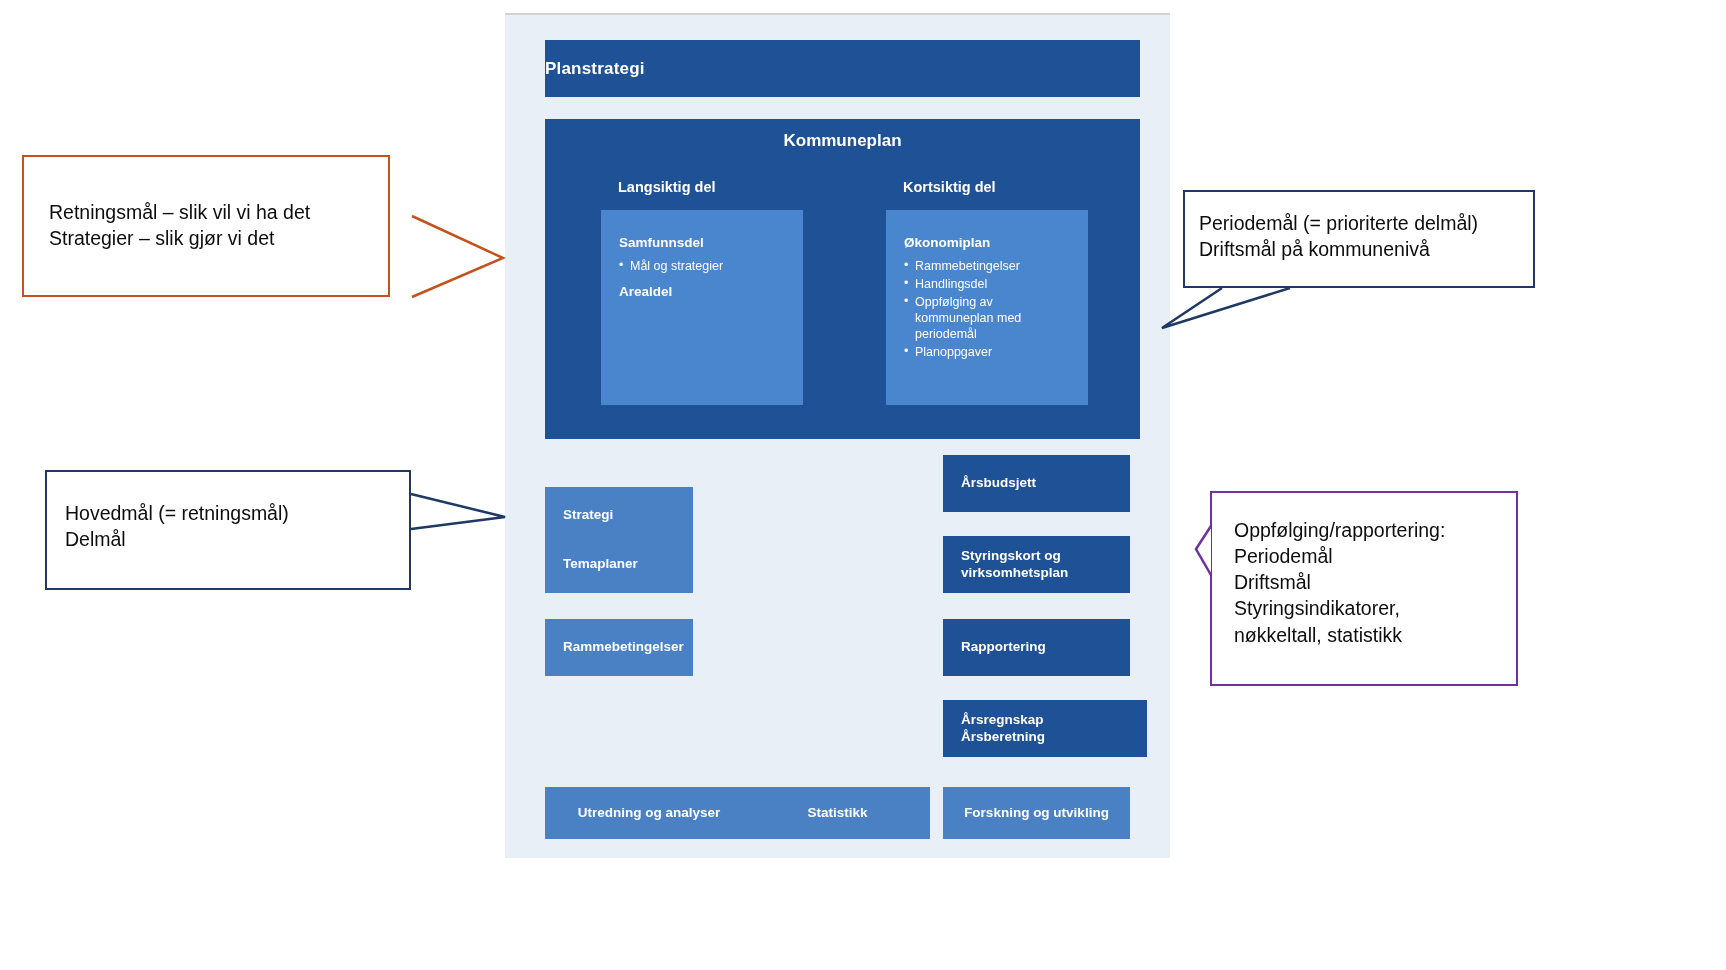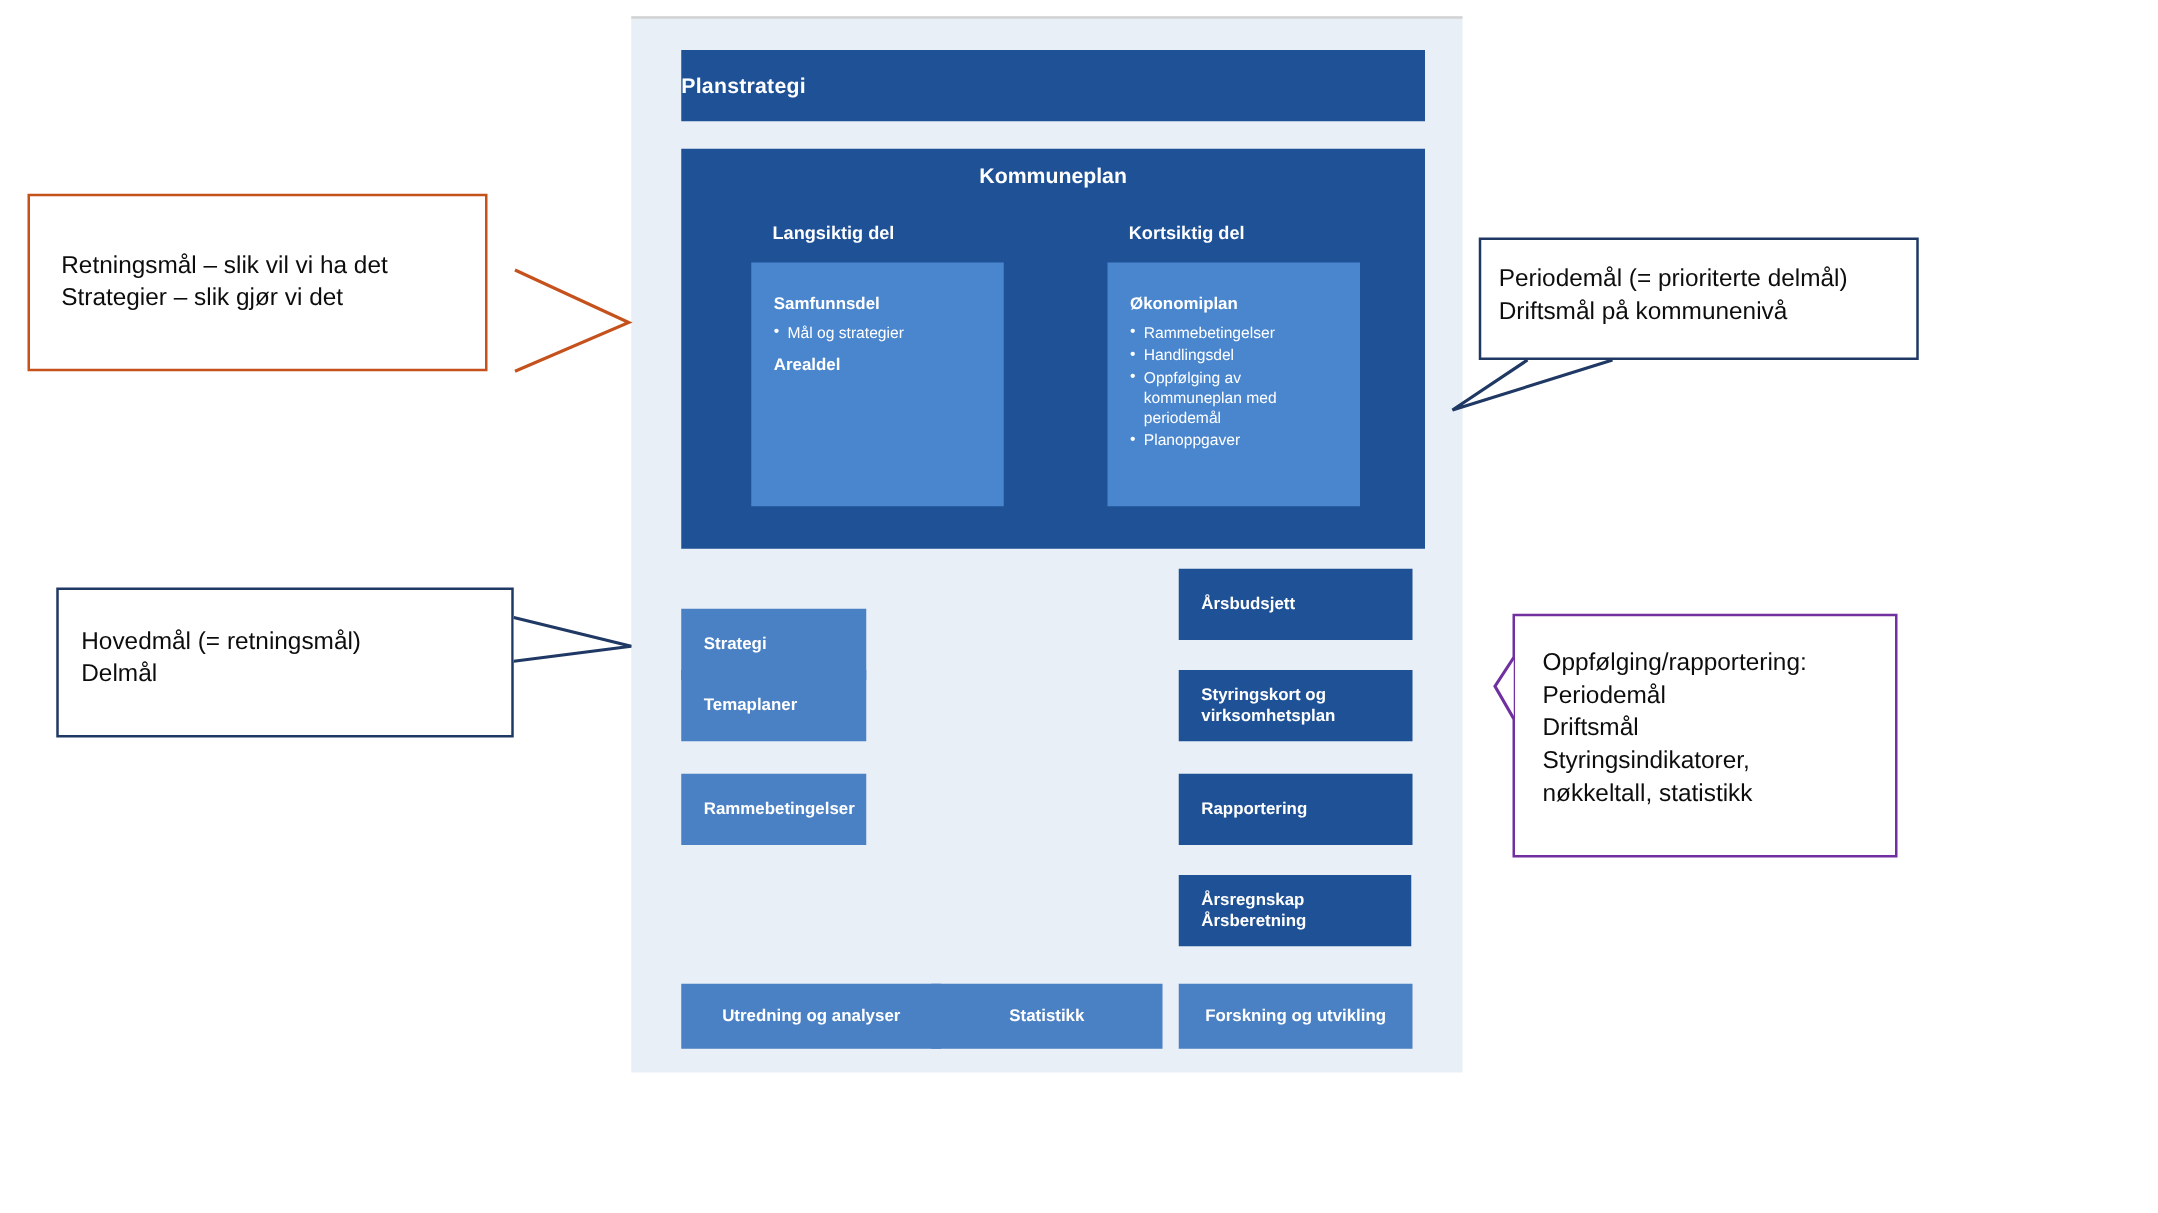--- a/index.html
+++ b/index.html
@@ -132,21 +132,21 @@
   .tile.dark { background: #1f5196; }
   .tile.center { justify-content: center; padding-left: 0; text-align: center; }
 
   #tile-strategi       { left: 40px; top: 440px; width: 148px; height: 57px; margin-top: 32px; }
   #tile-temaplaner     { left: 40px; top: 521px; width: 148px; height: 57px; }
   #tile-handlingsplaner{ left: 40px; top: 604px; width: 148px; height: 57px; }
 
   #tile-arsbudsjett    { left: 438px; top: 440px; width: 187px; height: 57px; }
   #tile-styringskort   { left: 438px; top: 521px; width: 187px; height: 57px; }
   #tile-rapportering   { left: 438px; top: 604px; width: 187px; height: 57px; }
-  #tile-arsregnskap    { left: 438px; top: 685px; width: 186px; height: 57px; }
+  #tile-arsregnskap    { left: 438px; top: 685px; width: 204px; height: 57px; }
 
   #tile-utredning      { left: 40px;  top: 772px; width: 208px; height: 52px; }
   #tile-statistikk     { left: 240px; top: 772px; width: 185px; height: 52px; }
   #tile-forskning      { left: 438px; top: 772px; width: 187px; height: 52px; }
 
   
   .callout {
     position: absolute;
     background: #ffffff;
     box-sizing: border-box;

